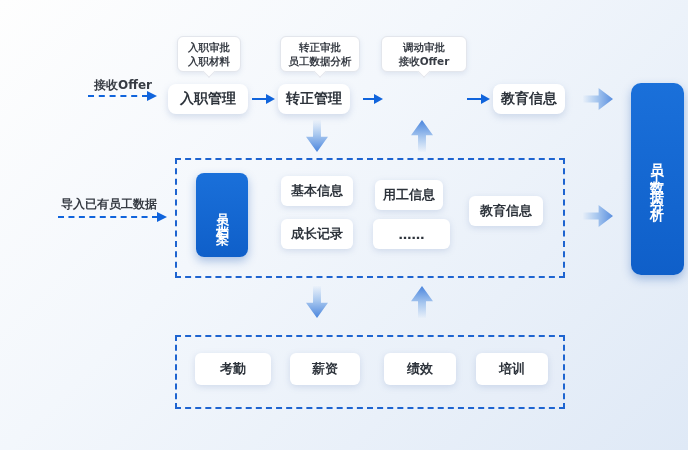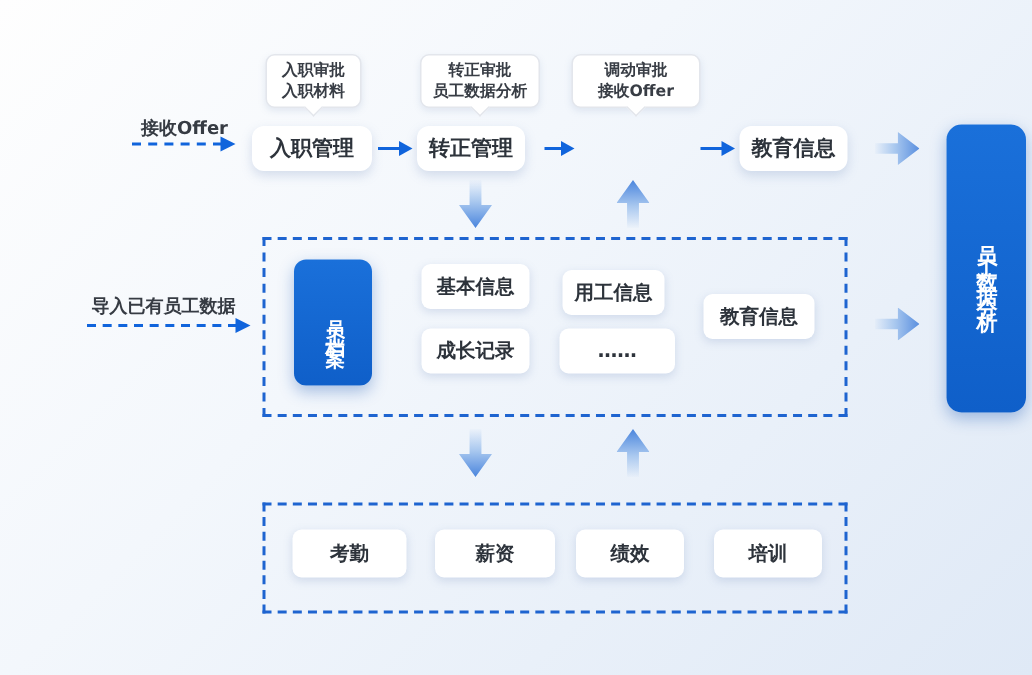--- a/index.html
+++ b/index.html
@@ -214,19 +214,19 @@
 
   <div class="card" style="left:281px;top:176px;width:72px;">基本信息</div>
   <div class="card" style="left:375px;top:180px;width:68px;">用工信息</div>
   <div class="card" style="left:469px;top:180px;width:74px;margin-top:16px;">教育信息</div>
   <div class="card" style="left:281px;top:219px;width:72px;">成长记录</div>
   <div class="card" style="left:373px;top:219px;width:77px;">……</div>
 
   <div class="dashed-panel" style="left:175px;top:335px;width:390px;height:74px;"></div>
 
   <div class="card" style="left:195px;top:353px;width:76px;height:32px;">考勤</div>
-  <div class="card" style="left:290px;top:353px;width:80px;height:32px;">薪资</div>
+  <div class="card" style="left:290px;top:353px;width:70px;height:32px;">薪资</div>
   <div class="card" style="left:384px;top:353px;width:72px;height:32px;">绩效</div>
   <div class="card" style="left:476px;top:353px;width:72px;height:32px;">培训</div>
 
   <div class="blue-box vtext" style="left:631px;top:83px;width:53px;height:192px;border-radius:10px;font-size:14px;letter-spacing:9px;">员工数据分析</div>
 
 </div>
 
 </body></html>

